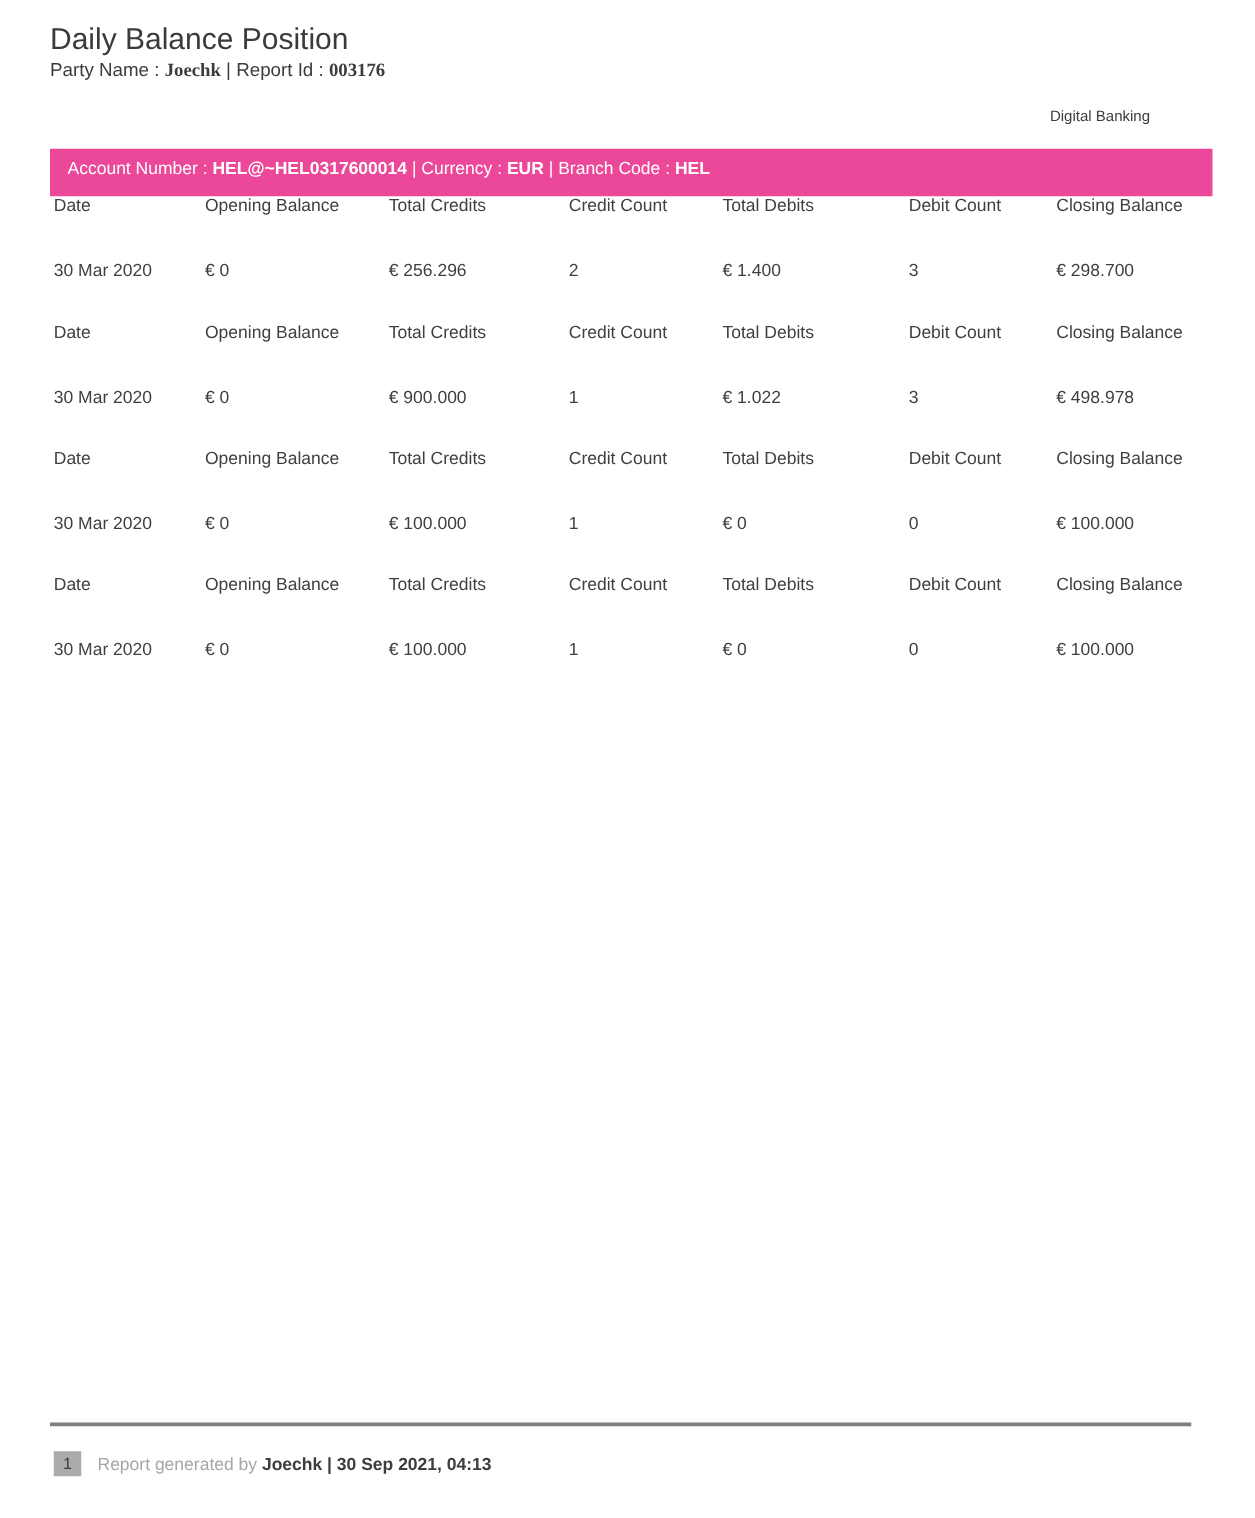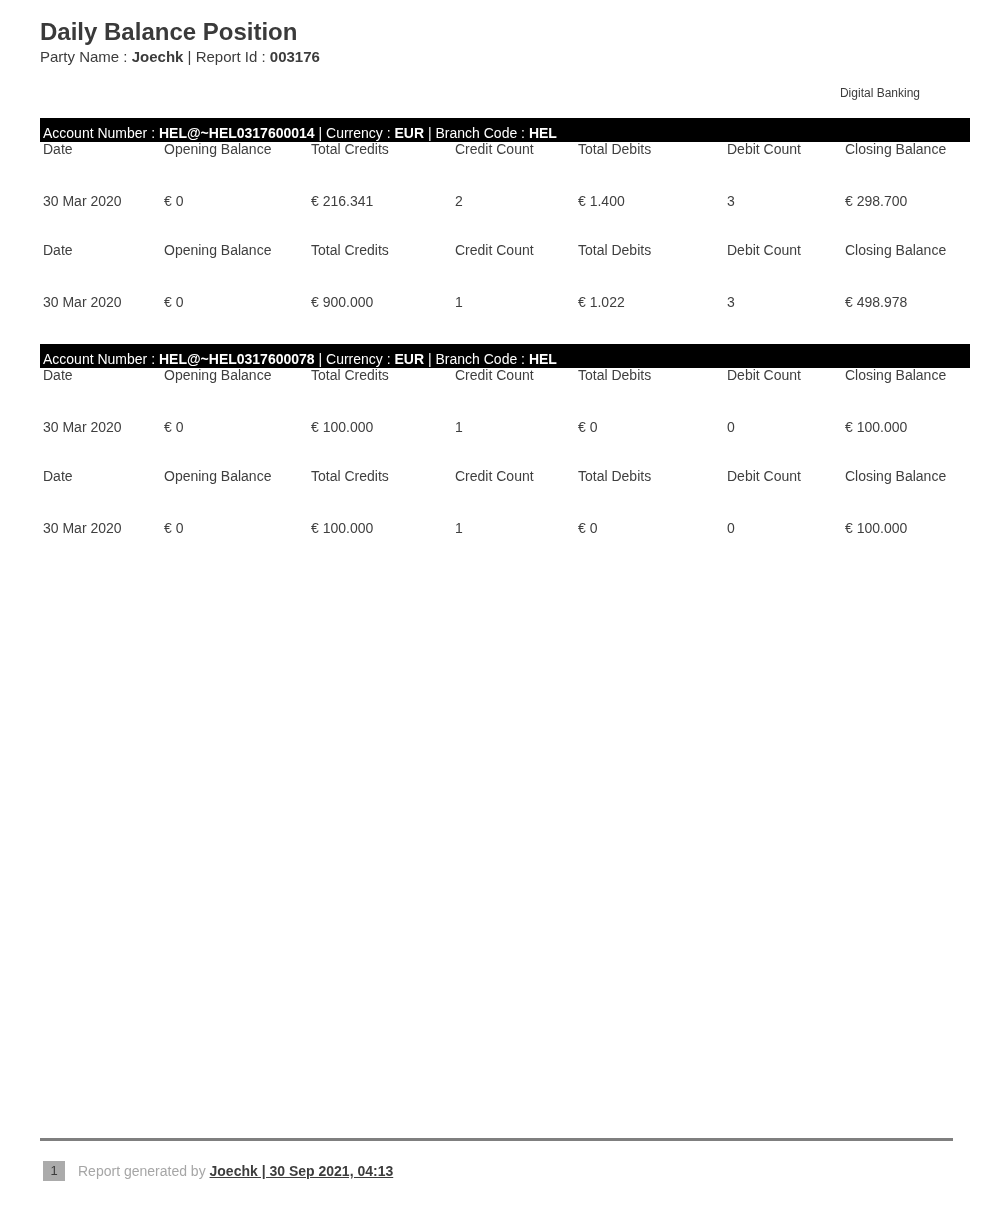--- a/index.html
+++ b/index.html
@@ -1,42 +1,42 @@
 <!DOCTYPE html>
 <html><head>
 <meta charset="utf-8">
 <style>
   * { margin:0; padding:0; box-sizing:border-box; }
   html,body { background:#ffffff; }
   body { font-family:"Liberation Sans","DejaVu Sans",sans-serif; }
   .page { position:relative; width:1004px; height:1214px; background:#ffffff; overflow:hidden; color:#3c3c3c; }
   .content { padding-left:40px; padding-right:34px; }
 
-  .report-title { padding-top:18px; font-size:24px; font-weight:700; color:#3a3a3a; line-height:28px; }
+  .report-title { padding-top:18px; font-size:24px; font-weight:400; color:#3a3a3a; line-height:28px; }
   .meta-line { font-size:15px; line-height:21px; color:#3c3c3c; white-space:nowrap; }
-  .meta-line b { font-weight:700; }
+  .meta-line b { font-weight:700;font-family:Liberation Serif, serif; }
   .brand { position:absolute; top:86px; right:84px; font-size:12px; color:#3c3c3c; }
 
   .sections { margin-top:51px; }
   .account-section { margin-bottom:34px; }
-  .account-bar { height:24px; line-height:30px; background:#000000; color:#ffffff; font-size:14px; padding-left:3px; white-space:nowrap; overflow:hidden; }
+  .account-bar { height:38px; line-height:30px; background:#ec4899; color:#ffffff; font-size:14px; padding-left:14px; white-space:nowrap; overflow:hidden; }
   .account-bar b { font-weight:700; }
 
   .trow { display:grid; grid-template-columns:124px 147px 144px 123px 149px 118px 125px; font-size:14px; line-height:15px; color:#3f3f3f; }
   .trow .cell { white-space:nowrap; }
   .trow .cell:first-child { padding-left:3px; }
   .thead { }
   .tdata { margin-top:37px; }
 
   .footer { position:absolute; left:40px; top:1138px; width:913px; }
   .footer-line { border-top:3px solid #7f7f7f; height:0; }
   .footer-row { margin-top:20px; display:flex; align-items:center; }
   .page-box { width:22px; height:20px; background:#ababab; margin-left:3px; text-align:center; font-size:13px; line-height:20px; color:#3c3c3c; cursor:default; }
   .footer-text { margin-left:13px; font-size:14px; line-height:20px; color:#a6a6a6; white-space:nowrap; }
-  .footer-text b { color:#3d3d3d; font-weight:700;text-decoration:underline; }
+  .footer-text b { color:#3d3d3d; font-weight:700; }
 </style>
 </head>
 <body>
 
 <div class="page">
   <div class="content">
 
     <div class="report-title">Daily Balance Position</div>
     <div class="meta-line"><span>Party Name : </span><b>Joechk</b><span> | </span><span>Report Id : </span><b>003176</b></div>
     <div class="brand">Digital Banking</div>
@@ -50,21 +50,21 @@
           <div class="cell">Opening Balance</div>
           <div class="cell">Total Credits</div>
           <div class="cell">Credit Count</div>
           <div class="cell">Total Debits</div>
           <div class="cell">Debit Count</div>
           <div class="cell">Closing Balance</div>
         </div>
         <div class="trow tdata">
           <div class="cell">30 Mar 2020</div>
           <div class="cell">€ 0</div>
-          <div class="cell">€ 216.341</div>
+          <div class="cell">€ 256.296</div>
           <div class="cell">2</div>
           <div class="cell">€ 1.400</div>
           <div class="cell">3</div>
           <div class="cell">€ 298.700</div>
         </div>
       </section>
 
       <section class="account-section">
         <div class="trow thead">
           <div class="cell">Date</div>
@@ -80,21 +80,20 @@
           <div class="cell">€ 0</div>
           <div class="cell">€ 900.000</div>
           <div class="cell">1</div>
           <div class="cell">€ 1.022</div>
           <div class="cell">3</div>
           <div class="cell">€ 498.978</div>
         </div>
       </section>
 
       <section class="account-section">
-        <div class="account-bar"><span>Account Number : </span><b>HEL@~HEL0317600078</b><span> | </span><span>Currency : </span><b>EUR</b><span> | </span><span>Branch Code : </span><b>HEL</b></div>
         <div class="trow thead">
           <div class="cell">Date</div>
           <div class="cell">Opening Balance</div>
           <div class="cell">Total Credits</div>
           <div class="cell">Credit Count</div>
           <div class="cell">Total Debits</div>
           <div class="cell">Debit Count</div>
           <div class="cell">Closing Balance</div>
         </div>
         <div class="trow tdata">

